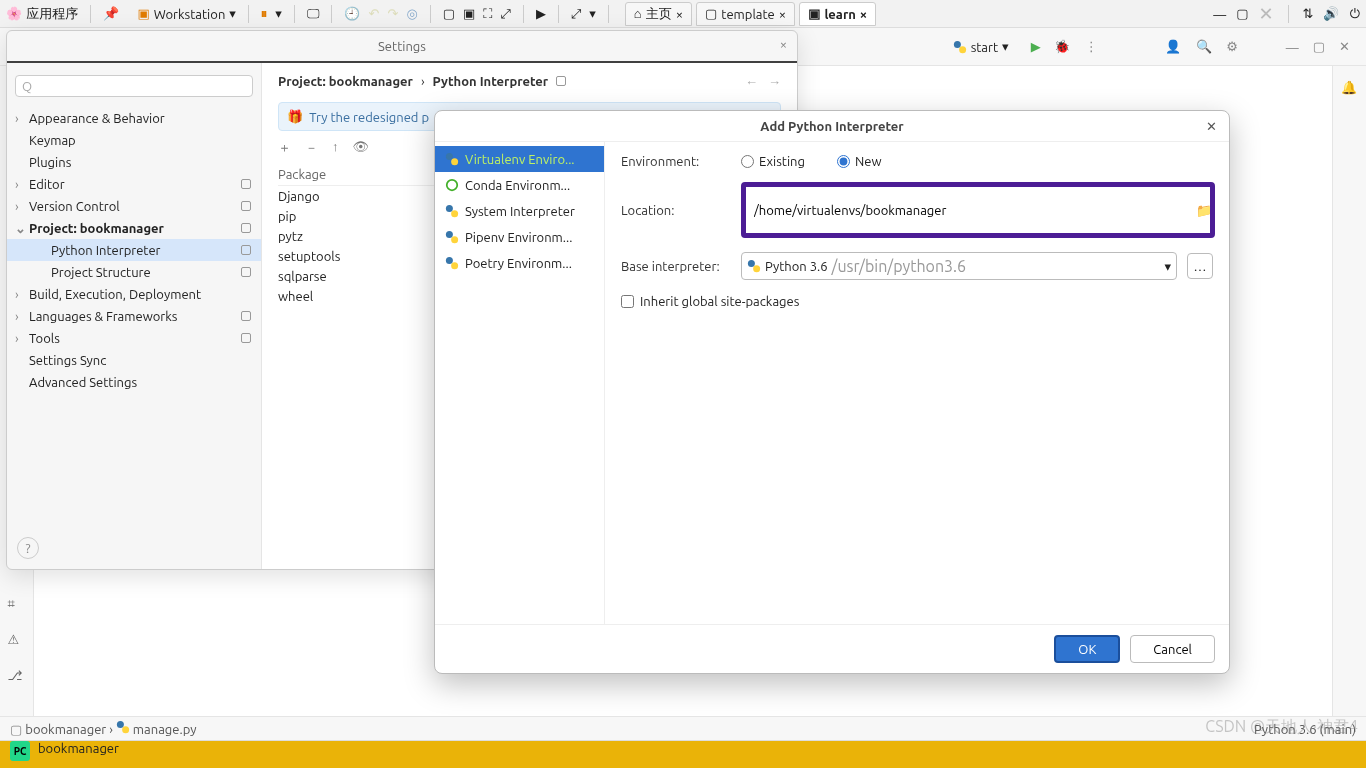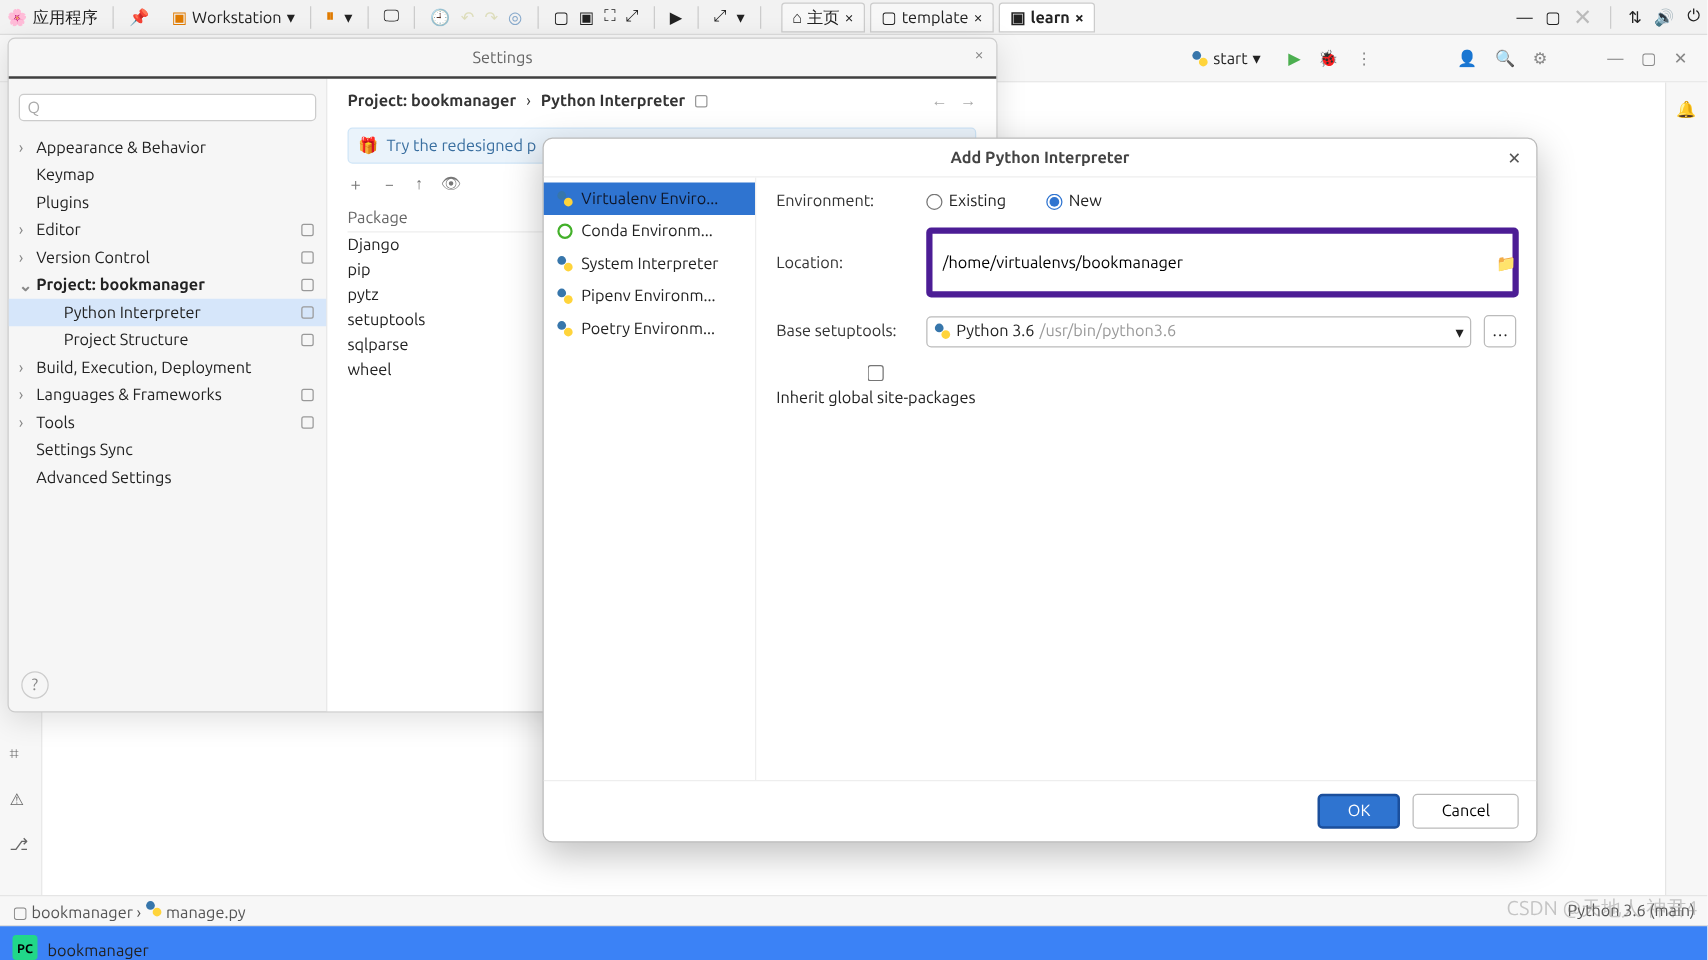--- a/index.html
+++ b/index.html
@@ -13,21 +13,21 @@
 .topbar .tab.active { background: #fff; font-weight: bold; }
 .topbar .spacer { flex: 1; }
 .topbar .sys-icons { display: flex; gap: 10px; align-items: center; }
 .second-bar { height: 38px; background: #f7f7f7; border-bottom: 1px solid #e5e5e5; display: flex; align-items: center; justify-content: flex-end; padding: 0 16px; gap: 14px; }
 .second-bar .btn { display: flex; align-items: center; gap: 4px; cursor: pointer; padding: 4px 8px; border-radius: 4px; }
 .left-gutter { position: absolute; left: 0; top: 66px; width: 34px; bottom: 52px; background: #f7f7f7; border-right: 1px solid #e5e5e5; display: flex; flex-direction: column; align-items: center; padding-top: 530px; gap: 18px; }
 .left-gutter .gicon { width: 18px; height: 18px; color: #666; }
 .right-gutter { position: absolute; right: 0; top: 66px; width: 34px; bottom: 52px; background: #f7f7f7; border-left: 1px solid #e5e5e5; display: flex; flex-direction: column; align-items: center; padding-top: 14px; }
 .main-area { position: absolute; left: 34px; right: 34px; top: 66px; bottom: 52px; background: #fff; }
 .breadcrumb-bar { position: absolute; left: 0; right: 0; bottom: 28px; height: 24px; background: #f7f7f7; border-top: 1px solid #e5e5e5; display: flex; align-items: center; padding: 0 10px; font-size: 12px; color: #555; justify-content: space-between; }
-.status-bar { position: absolute; left: 0; right: 0; bottom: 0; height: 28px; background: #3b82f6; border-top: 1px solid #ddd; display: flex; align-items: flex-end; padding: 0 10px; font-size: 12px; }
+.status-bar { position: absolute; left: 0; right: 0; bottom: 0; height: 28px; background: #eab308; border-top: 1px solid #ddd; display: flex; align-items: flex-start; padding: 0 10px; font-size: 12px; }
 .status-bar .pc-badge { width: 20px; height: 20px; background: #21d789; border-radius: 3px; display: flex; align-items: center; justify-content: center; color: #000; font-size: 10px; font-weight: bold; margin-right: 8px; }
 .watermark { position: absolute; right: 8px; bottom: 30px; color: rgba(120,120,120,0.4); font-size: 16px; }
 
 
 .settings { position: absolute; left: 6px; top: 30px; width: 792px; height: 540px; background: #f6f6f6; border: 1px solid #ccc; border-radius: 6px; box-shadow: 0 6px 24px rgba(0,0,0,0.12); display: flex; flex-direction: column; }
 .settings .title { text-align: center; padding: 8px 0; color: #666; border-bottom: 2px solid #404040; position: relative; }
 .settings .title .close { position: absolute; right: 10px; top: 6px; color: #888; cursor: pointer; }
 .settings .body { flex: 1; display: flex; }
 .settings .side { width: 255px; border-right: 1px solid #e5e5e5; padding-top: 6px; }
 .settings .side .search { margin: 6px 8px 10px; border: 1px solid #ccc; border-radius: 4px; padding: 3px 6px; display: flex; align-items: center; gap: 4px; background: #fff; }
@@ -51,32 +51,32 @@
 .settings .pkg { padding: 3px 0; }
 .settings .help { position: absolute; bottom: 10px; left: 10px; width: 22px; height: 22px; border: 1px solid #ccc; border-radius: 50%; display: flex; align-items: center; justify-content: center; color: #888; }
 
 
 .add-dlg { position: absolute; left: 434px; top: 110px; width: 796px; height: 564px; background: #fff; border: 1px solid #bbb; border-radius: 8px; box-shadow: 0 10px 30px rgba(0,0,0,0.25); display: flex; flex-direction: column; }
 .add-dlg .title { text-align: center; padding: 8px 0; font-weight: bold; color: #444; border-bottom: 1px solid #eee; position: relative; }
 .add-dlg .title .close { position: absolute; right: 12px; top: 8px; cursor: pointer; color: #555; font-weight: normal; }
 .add-dlg .body { flex: 1; display: flex; }
 .add-dlg .src-list { width: 170px; border-right: 1px solid #eee; padding: 4px 0; }
 .add-dlg .src { padding: 6px 10px; display: flex; align-items: center; gap: 6px; font-size: 12px; cursor: pointer; white-space: nowrap; overflow: hidden; text-overflow: ellipsis; }
-.add-dlg .src.selected { background: #2f74d0; color: #0f172a; }
+.add-dlg .src.selected { background: #2f74d0; color: #bef264; }
 .add-dlg .form { flex: 1; padding: 12px 16px; }
 .add-dlg .row { display: flex; align-items: center; margin-bottom: 14px; gap: 10px; }
 .add-dlg .row label.lbl { width: 110px; color: #333; }
 .add-dlg .radio-g { display: flex; gap: 32px; align-items: center; }
 .add-dlg .radio { display: flex; align-items: center; gap: 5px; }
 .add-dlg .radio input { accent-color: #2f74d0; }
 .add-dlg input[type=text] { flex: 1; border: 5px solid #4c1d95; border-radius: 4px; padding: 16px 8px; }
 .add-dlg .combo { flex: 1; border: 1px solid #bbb; border-radius: 4px; padding: 4px 5px; display: flex; align-items: center; gap: 4px; background: #fff; }
-.add-dlg .combo .hint { color: #999; font-size: 13px; }
+.add-dlg .combo .hint { color: #999; font-size: 16px; }
 .add-dlg .browse { border: 1px solid #bbb; border-radius: 4px; width: 26px; height: 26px; display: flex; align-items: center; justify-content: center; cursor: pointer; }
-.add-dlg .check { display: flex; align-items: center; gap: 6px; flex-direction: column; }
+.add-dlg .check { display: flex; align-items: center; gap: 6px; }
 .add-dlg .check input { accent-color: #2f74d0; }
 .add-dlg .footer { border-top: 1px solid #eee; padding: 10px 14px; display: flex; justify-content: flex-end; gap: 10px; }
 .add-dlg .footer button { padding: 5px 22px; border-radius: 4px; border: 1px solid #bbb; background: #fff; cursor: pointer; }
 .add-dlg .footer button.primary { background: #2f74d0; color: #fff; border: 2px solid #1b4f9c; }
 
 .py-ico { width: 14px; height: 14px; display: inline-block; }
 .py-ico svg { width: 14px; height: 14px; }
 </style>
 </head>
 <body>
@@ -326,21 +326,21 @@
               <span>New</span>
             </label>
         </div>
       </div>
       <div class="row">
         <label class="lbl">Location:</label>
         <input type="text" value="/home/virtualenvs/bookmanager" style="">
         <span style="margin-left:-28px;color:#999">📁</span>
       </div>
       <div class="row">
-        <label class="lbl">Base setuptools:</label>
+        <label class="lbl">Base interpreter:</label>
         <div class="combo">
           <span class="py-ico"><svg viewBox="0 0 16 16">
                 <circle cx="5" cy="5" r="4" fill="#3776ab"></circle>
                 <circle cx="11" cy="11" r="4" fill="#ffd43b"></circle>
               </svg></span>
           <span>Python 3.6</span>
           <span class="hint">/usr/bin/python3.6</span>
           <span style="margin-left:auto">▾</span>
         </div>
         <div class="browse">…</div>

